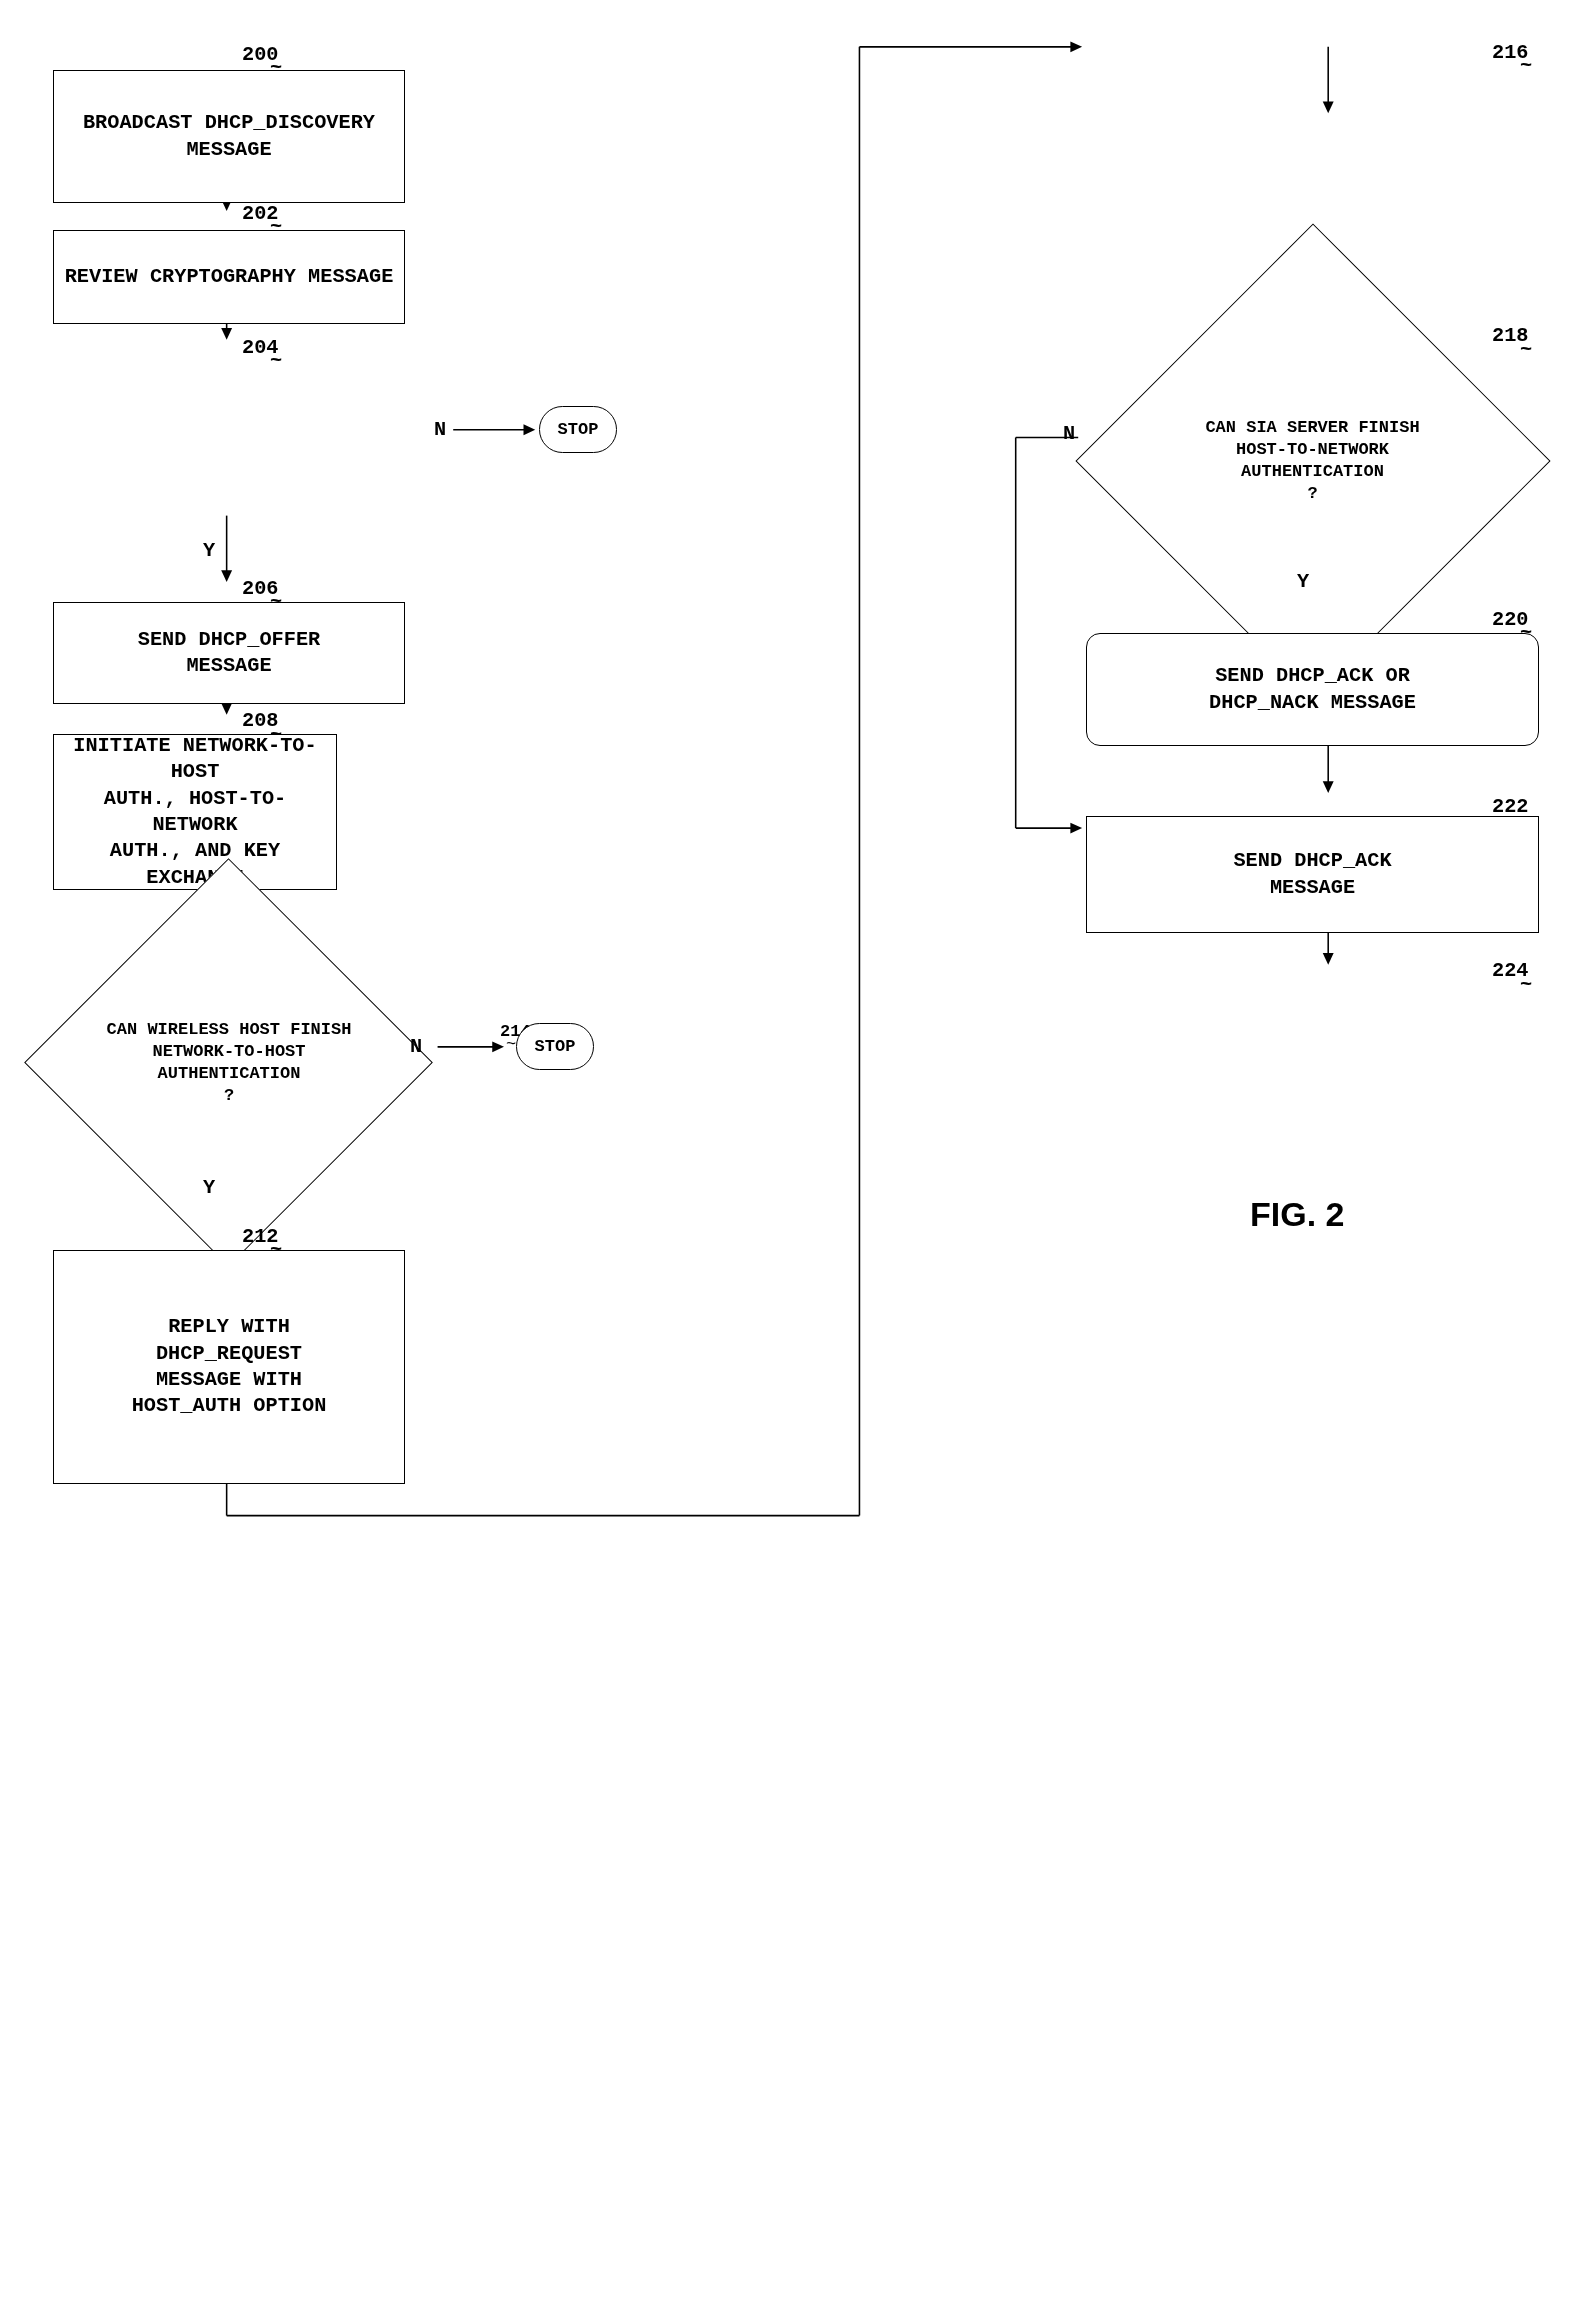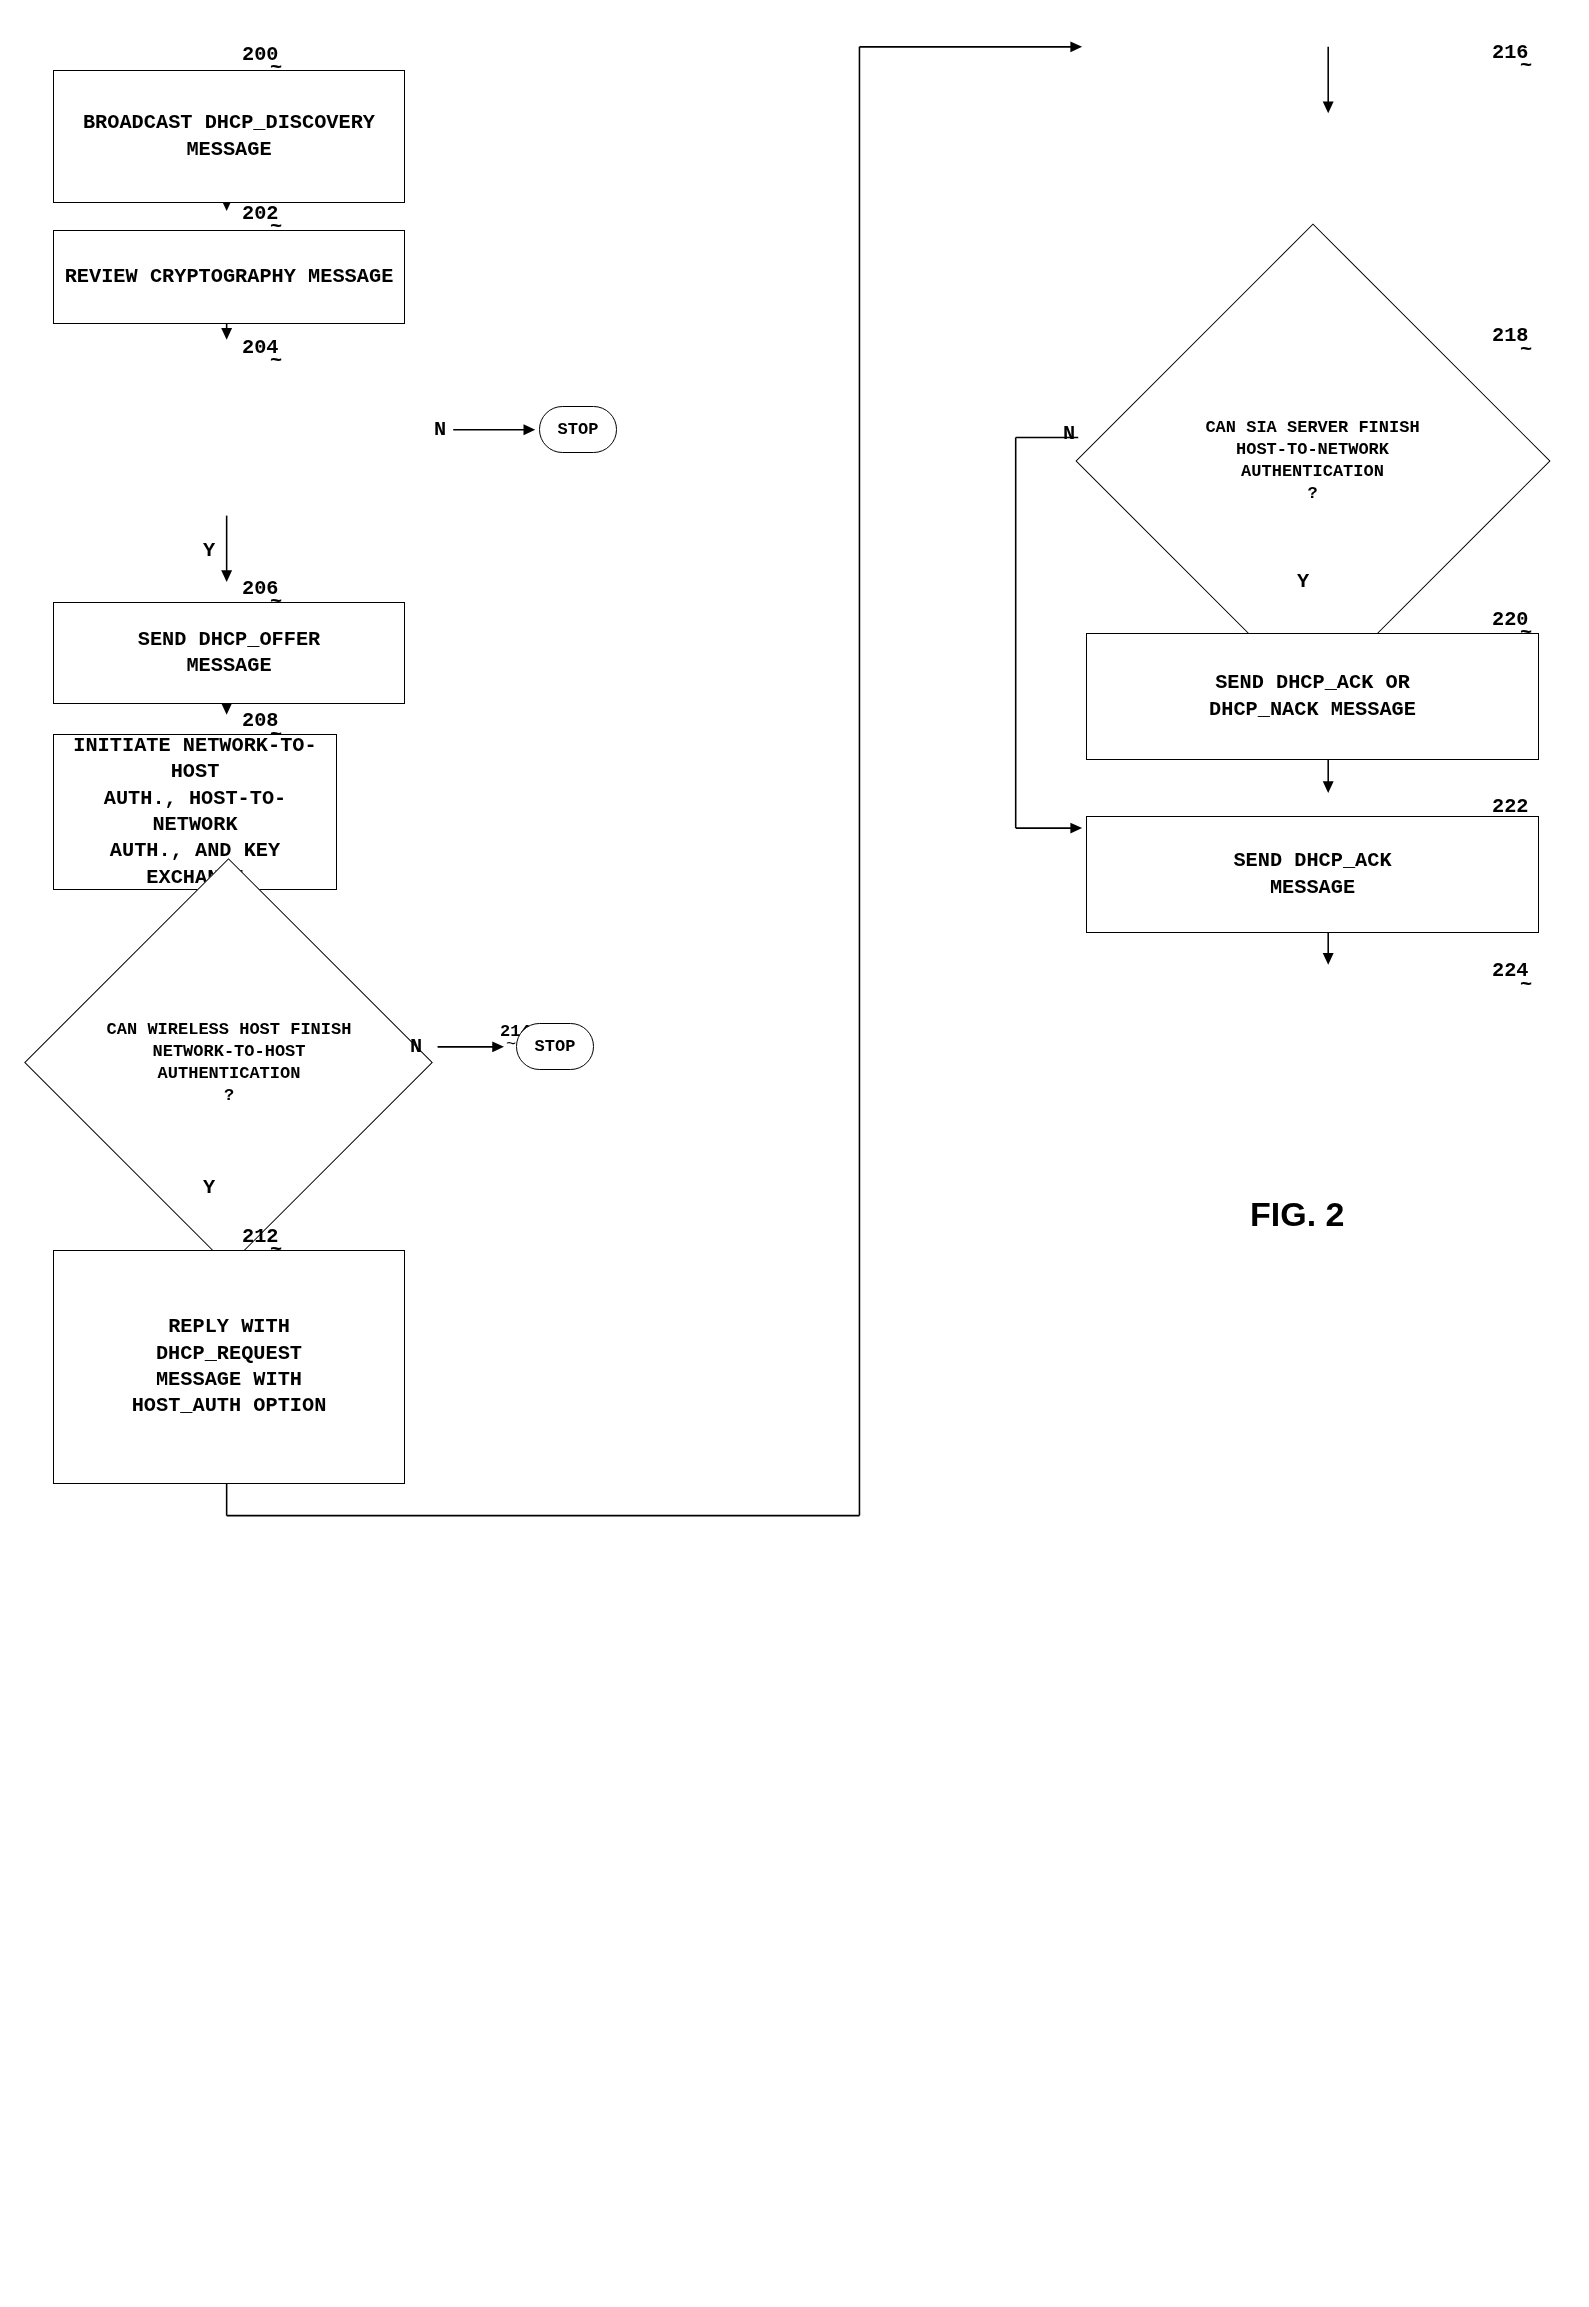--- a/index.html
+++ b/index.html
@@ -249,21 +249,21 @@
 ?</div>
   </div>
 
   <div style="position:absolute; left:1063px; top:422px; font-size:20.3px; font-weight:bold;">N</div>
 
   <div style="position:absolute; left:1297px; top:570px; font-size:20.3px; font-weight:bold;">Y</div>
 
   <div class="step-label" style="left: 1492px; top: 608px;">220</div>
   <div style="position:absolute; left:1520px; top:621px; font-size:20.3px; font-weight:bold;">~</div>
 
-  <div class="flow-box" style="left: 1086px; top: 633px; width: 453px; height: 127px;">
+  <div class="flow-box" style="left: 1086px; top: 633px; width: 453px; height: 113px; border-radius: 14px;">
     <span style="white-space: pre-line;">SEND DHCP_ACK OR
 DHCP_NACK MESSAGE</span>
   </div>
 
   <div class="step-label" style="left: 1492px; top: 795px;">222</div>
   <div style="position:absolute; left:1520px; top:809px; font-size:20.3px; font-weight:bold;">~</div>
 
   <div class="flow-box" style="left: 1086px; top: 816px; width: 453px; height: 117px;">
     <span style="white-space: pre-line;">SEND DHCP_ACK
 MESSAGE</span>

